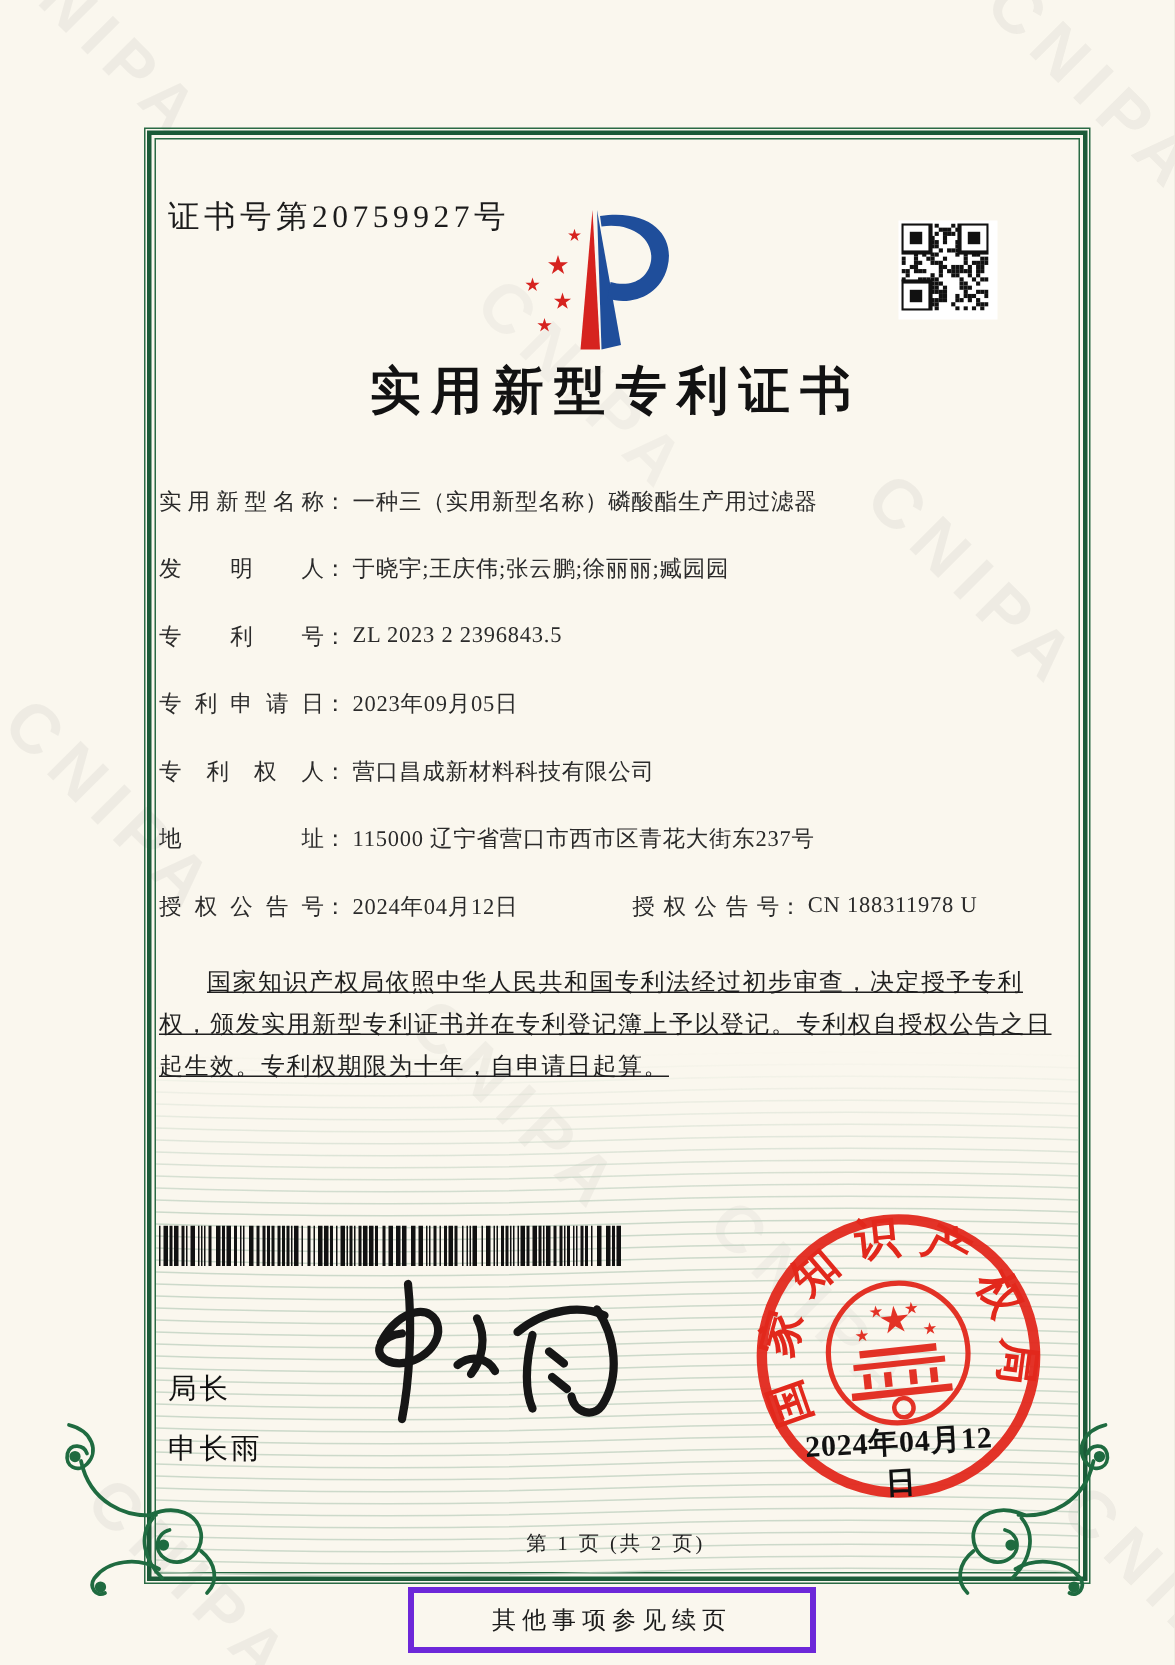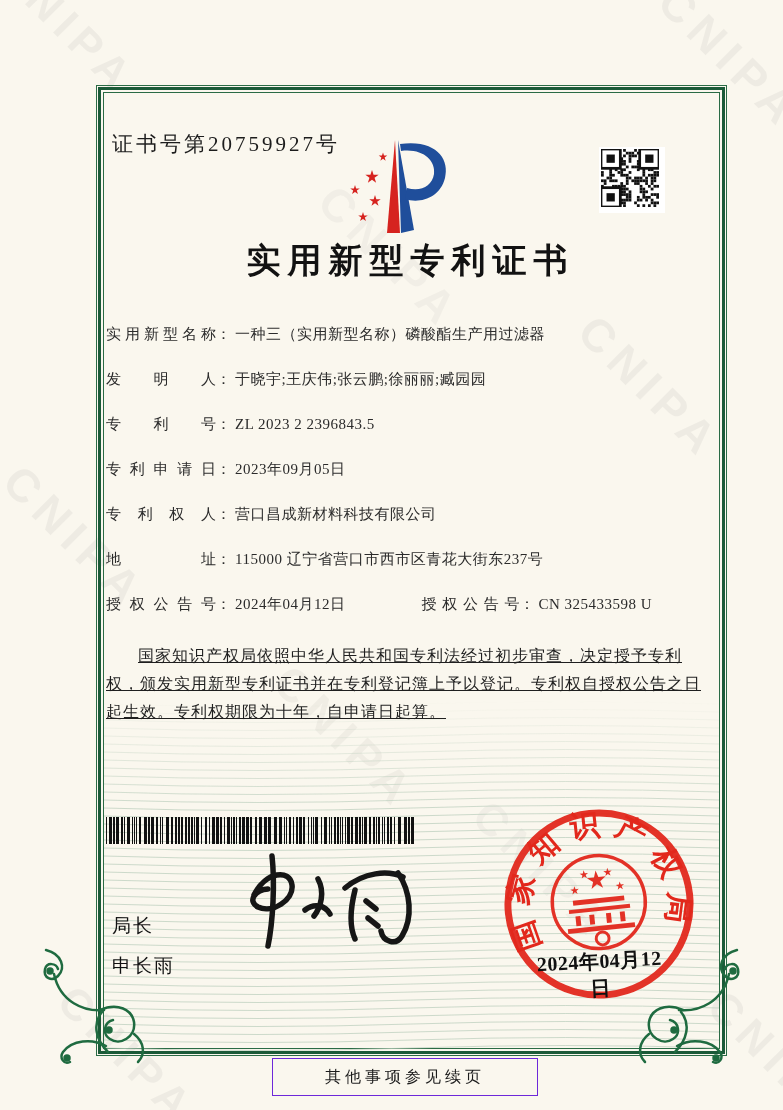--- a/index.html
+++ b/index.html
@@ -60,21 +60,21 @@
     font-size:20px; font-weight:600; color:#111; transform:rotate(-3deg); letter-spacing:0.5px;}
 
   .flourish{position:absolute; width:125px; height:150px;}
   .flourish.right{left:625px; top:942px;}
   .flourish.left{left:33px; top:942px; transform:scaleX(-1);}
 
   .pageinfo{position:absolute; left:96px; top:1020px; width:629px; text-align:center;
     font-size:13.5px; letter-spacing:2px; color:#222;}
 
   .notebox{position:absolute; left:272px; top:1058px; width:264px; height:36px;
-    border:1px solid #6d28d9; display:flex; align-items:center; justify-content:center;
+    border:4px solid #6d28d9; display:flex; align-items:center; justify-content:center;
     font-size:16px; letter-spacing:4px; color:#1c1c1c; background:#faf7ee;}
 </style>
 </head>
 <body>
 
 <div id="page">
 
   <svg width="0" height="0" style="position:absolute">
     <defs>
       <polygon id="star" points="0,-1 0.224,-0.309 0.951,-0.309 0.363,0.118 0.588,0.809 0,0.382 -0.588,0.809 -0.363,0.118 -0.951,-0.309 -0.224,-0.309"></polygon>
@@ -344,21 +344,21 @@
         <span class="fcolon">：</span>
       <span class="fvalue">115000 辽宁省营口市西市区青花大街东237号</span>
     </div>
     <div class="frow">
       <span class="flabel">授权公告号</span>
         <span class="fcolon">：</span>
       <span class="fvalue">2024年04月12日</span>
       <span class="gsep"></span>
       <span class="flabel narrow">授权公告号</span>
         <span class="fcolon">：</span>
-      <span class="fvalue">CN 325433598 U</span>
+      <span class="fvalue">CN 188311978 U</span>
     </div>
   </div>
 
   <div class="body-text">
     <p>国家知识产权局依照中华人民共和国专利法经过初步审查，决定授予专利权，颁发实用新型专利证书并在专利登记簿上予以登记。专利权自授权公告之日起生效。专利权期限为十年，自申请日起算。</p>
   </div>
 
   <div class="barcode">
     <svg id="barsvg" width="315" height="27" viewBox="0 0 315 27">
         <rect x="0" y="0" width="1" height="27" fill="#111"></rect>
@@ -517,18 +517,19 @@
       <path d="M58 68 C 40 60 26 68 24 80 C 22 95 38 104 48 97 C56 92 54 80 45 78"></path>
       <path d="M56 70 C 66 82 62 98 50 110"></path>
       <path d="M52 104 C 66 96 86 98 95 110 C99 116 94 123 88 120"></path>
       <path d="M24 92 C 14 100 12 112 20 120"></path>
       <circle cx="108" cy="29" r="2.5" fill="#1f6b40"></circle>
       <circle cx="49" cy="88" r="2.5" fill="#1f6b40"></circle>
       <circle cx="91" cy="116" r="2.5" fill="#1f6b40"></circle>
     </svg>
   </div>
 
+  <div class="pageinfo">第 1 页 (共 2 页)</div>
 
   <div class="notebox">
     <span>其他事项参见续页</span>
   </div>
 
 </div>
 
 </body></html>

